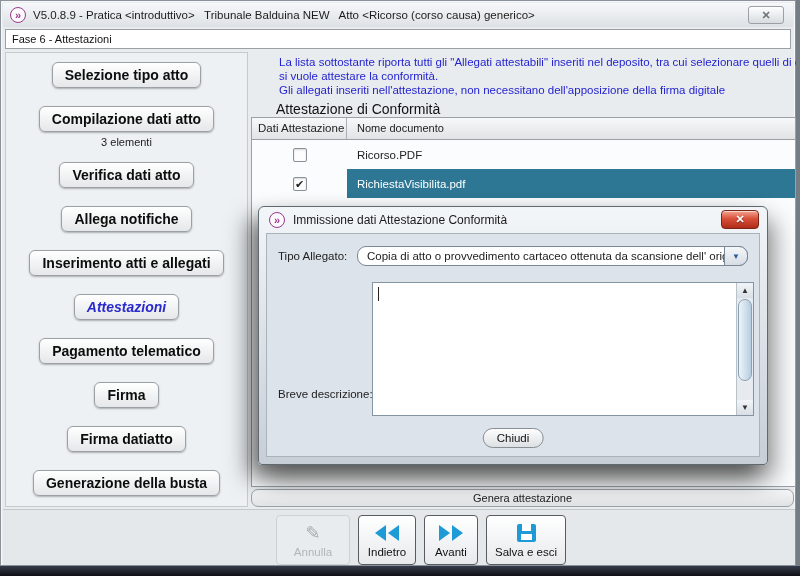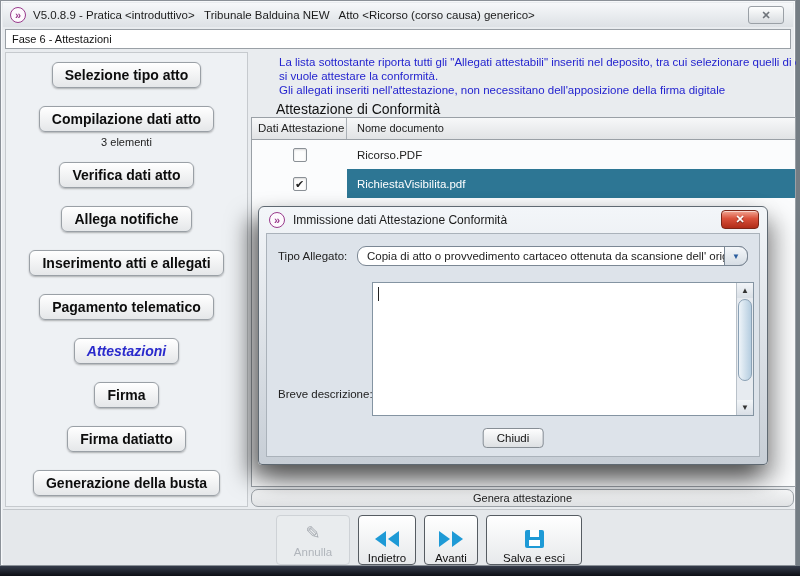--- a/index.html
+++ b/index.html
@@ -51,21 +51,21 @@
 
   .genera-btn { position:absolute; left:2px; top:438px; width:543px; height:18px;
                 background:linear-gradient(#f6f7f8,#e0e2e4); border:1px solid #9aa0a6; border-radius:7px;
                 font-size:11px; color:#222; text-align:center; line-height:16px; cursor:default; }
 
   
   .toolbar { position:absolute; left:2px; top:508px; width:792px; height:56px;
              background:#e5e8eb; border-top:1px solid #c3c7cb; }
   .tb-btn { position:absolute; top:5px; height:50px; border-radius:4px; display:flex; flex-direction:column;
             align-items:center; justify-content:center; gap:3px; font-size:11.5px; color:#111; cursor:default; }
-  .tb-enabled { background:linear-gradient(#ffffff,#e7e9eb); border:1px solid #565c62;justify-content:flex-end; }
+  .tb-enabled { background:linear-gradient(#ffffff,#e7e9eb); border:1px solid #565c62; }
   .tb-disabled { background:#e9ecee; border:1px solid #ced2d6; color:#b0b5bb; }
   .icon-row { display:flex; align-items:center; gap:2px; height:20px; }
   .tri-l { width:0; height:0; border-top:8px solid transparent; border-bottom:8px solid transparent; border-right:11px solid #1e9ad6; }
   .tri-r { width:0; height:0; border-top:8px solid transparent; border-bottom:8px solid transparent; border-left:11px solid #1e9ad6; }
   .pencil { font-size:18px; color:#a7acb2; line-height:18px; }
   .floppy { position:relative; width:19px; height:18px; background:#1e9ad6; border-radius:2px; }
   .floppy::before { content:""; position:absolute; top:0; left:5px; width:9px; height:7px; background:#fff; }
   .floppy::after { content:""; position:absolute; bottom:2px; left:4px; width:11px; height:6px; background:#fff; }
 
   .bottom-strip { position:absolute; left:0; top:566px; width:800px; height:10px;
@@ -96,21 +96,21 @@
   .textarea { position:absolute; left:105px; top:48px; right:5px; height:134px; background:#fff;
               border:1px solid #8494a2; }
   .caret { position:absolute; left:5px; top:4px; width:1px; height:14px; background:#222; }
   .scrollbar { position:absolute; right:0; top:0; width:17px; height:100%; background:#e7ebf0; border-left:1px solid #b9c1c9; }
   .sb-up, .sb-down { position:absolute; left:0; width:16px; height:15px; display:flex; align-items:center;
                      justify-content:center; font-size:8px; color:#333; background:linear-gradient(#f2f5f8,#d9dfe6); cursor:default; }
   .sb-up { top:0; } .sb-down { bottom:0; }
   .sb-thumb { position:absolute; left:1px; top:16px; width:14px; height:82px;
               background:linear-gradient(90deg,#eef4f9,#b5cde0); border:1px solid #8aa0b4; border-radius:8px; cursor:default; }
   .chiudi-btn { position:absolute; left:50%; transform:translateX(-50%); bottom:8px; padding:3px 13px;
-                background:linear-gradient(#fdfdfe,#dde0e3); border:1px solid #878e95; border-radius:4px;
+                background:linear-gradient(#fdfdfe,#dde0e3); border:1px solid #878e95; border-radius:10px;
                 font-size:11.5px; color:#111; cursor:default; }
 </style>
 </head>
 <body>
 
 <div class="screen">
   <div class="window">
 
     <div class="titlebar">
       <span class="app-icon">»</span>
@@ -120,22 +120,22 @@
 
     <div class="phasebar">Fase 6 - Attestazioni</div>
 
     <div class="sidebar">
       <div class="side-btn">Selezione tipo atto</div>
       <div class="side-btn">Compilazione dati atto</div>
       <div class="side-note">3 elementi</div>
       <div class="side-btn">Verifica dati atto</div>
       <div class="side-btn">Allega notifiche</div>
       <div class="side-btn">Inserimento atti e allegati</div>
+      <div class="side-btn active">Attestazioni</div>
       <div class="side-btn">Pagamento telematico</div>
-      <div class="side-btn active">Attestazioni</div>
       <div class="side-btn">Firma</div>
       <div class="side-btn">Firma datiatto</div>
       <div class="side-btn">Generazione della busta</div>
     </div>
 
     <div class="content">
       <div class="info">
         <div>La lista sottostante riporta tutti gli "Allegati attestabili" inseriti nel deposito, tra cui selezionare quelli di cui si vuole attestare la conformità.</div>
         <div>Gli allegati inseriti nell'attestazione, non necessitano dell'apposizione della firma digitale</div>
       </div>
@@ -177,21 +177,21 @@
           </div>
         <span>Indietro</span>
       </div>
       <div class="tb-btn tb-enabled" style="left:421px; width:54px;">
         <div class="icon-row">
             <span class="tri-r"></span>
             <span class="tri-r"></span>
           </div>
         <span>Avanti</span>
       </div>
-      <div class="tb-btn tb-enabled" style="left:483px; width:96px;">
+      <div class="tb-btn tb-enabled" style="left:483px; width:80px;">
         <div class="icon-row">
             <span class="floppy"></span>
           </div>
         <span>Salva e esci</span>
       </div>
     </div>
   </div>
 
   <div class="right-strip"></div>
   <div class="bottom-strip"></div>

